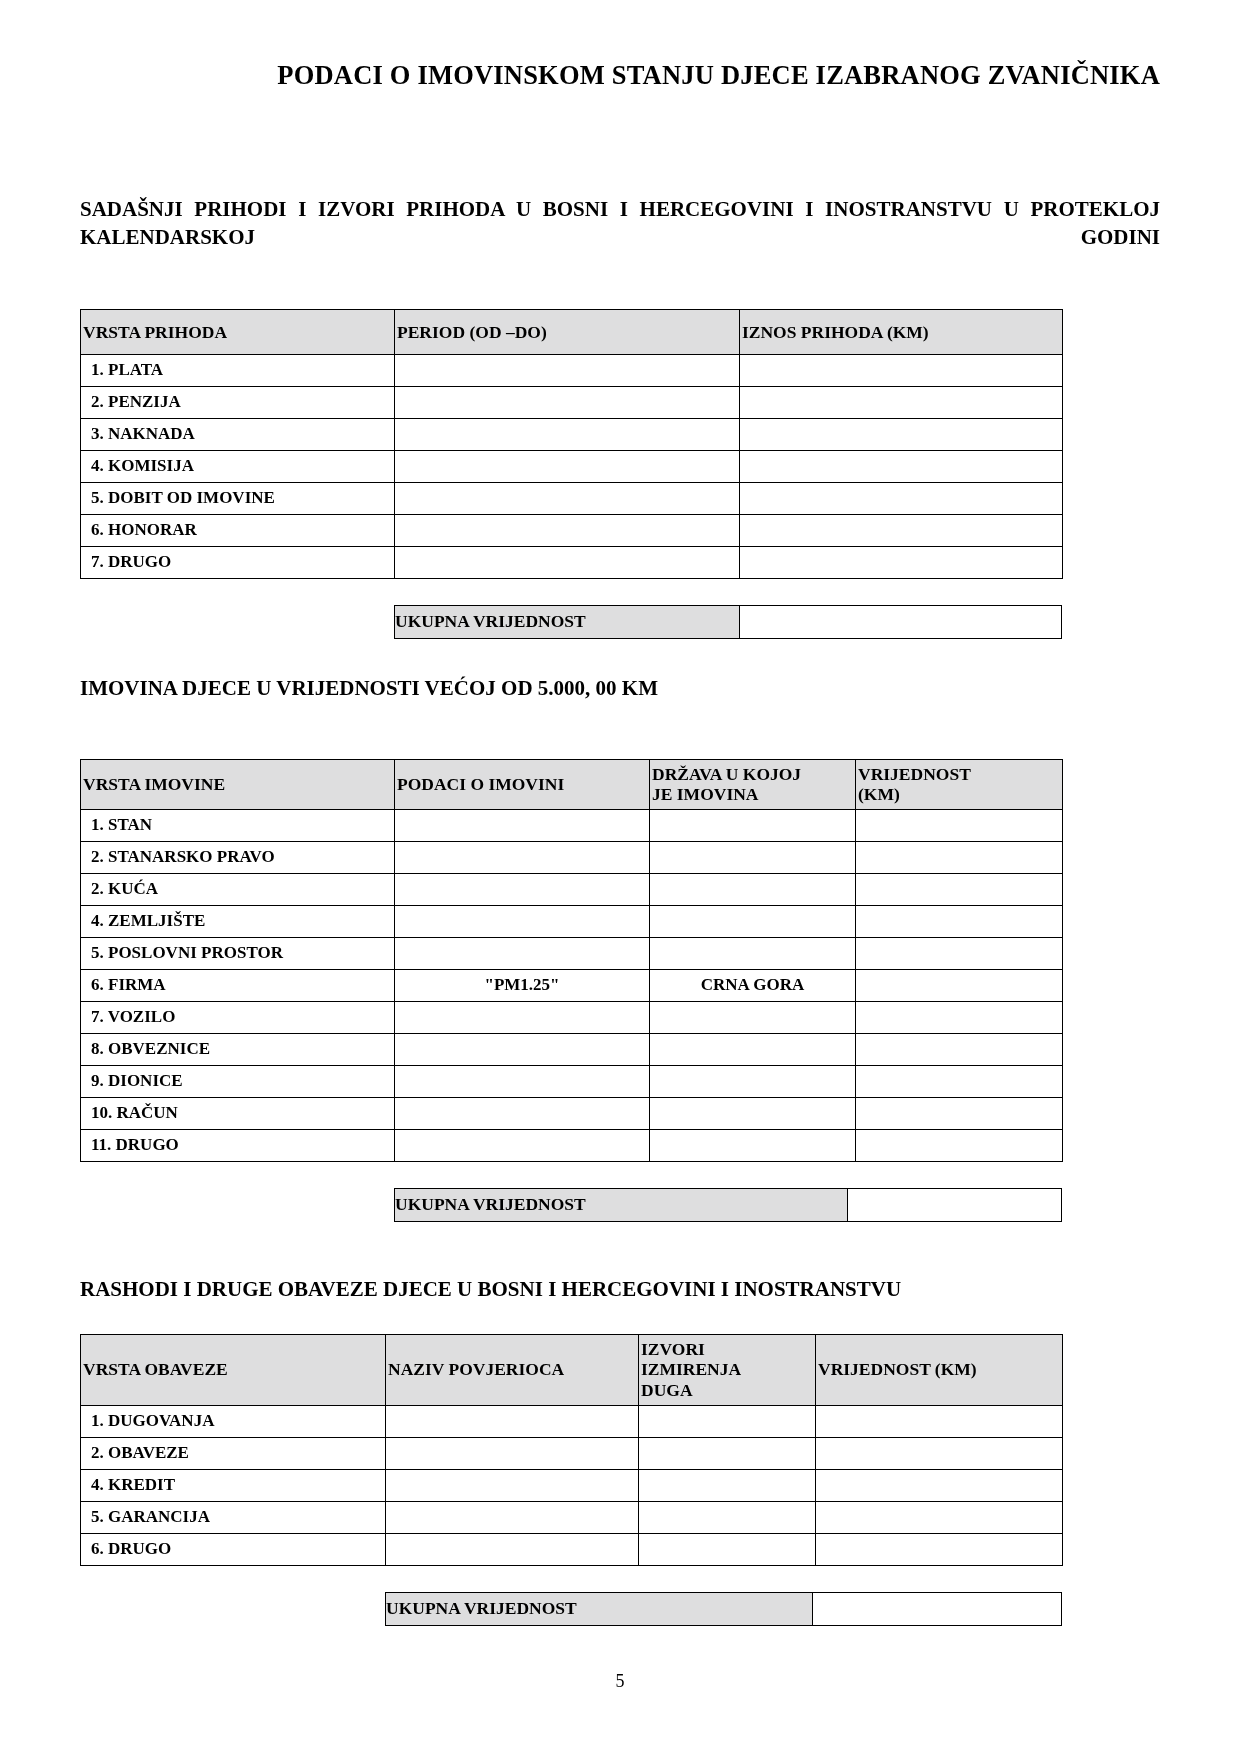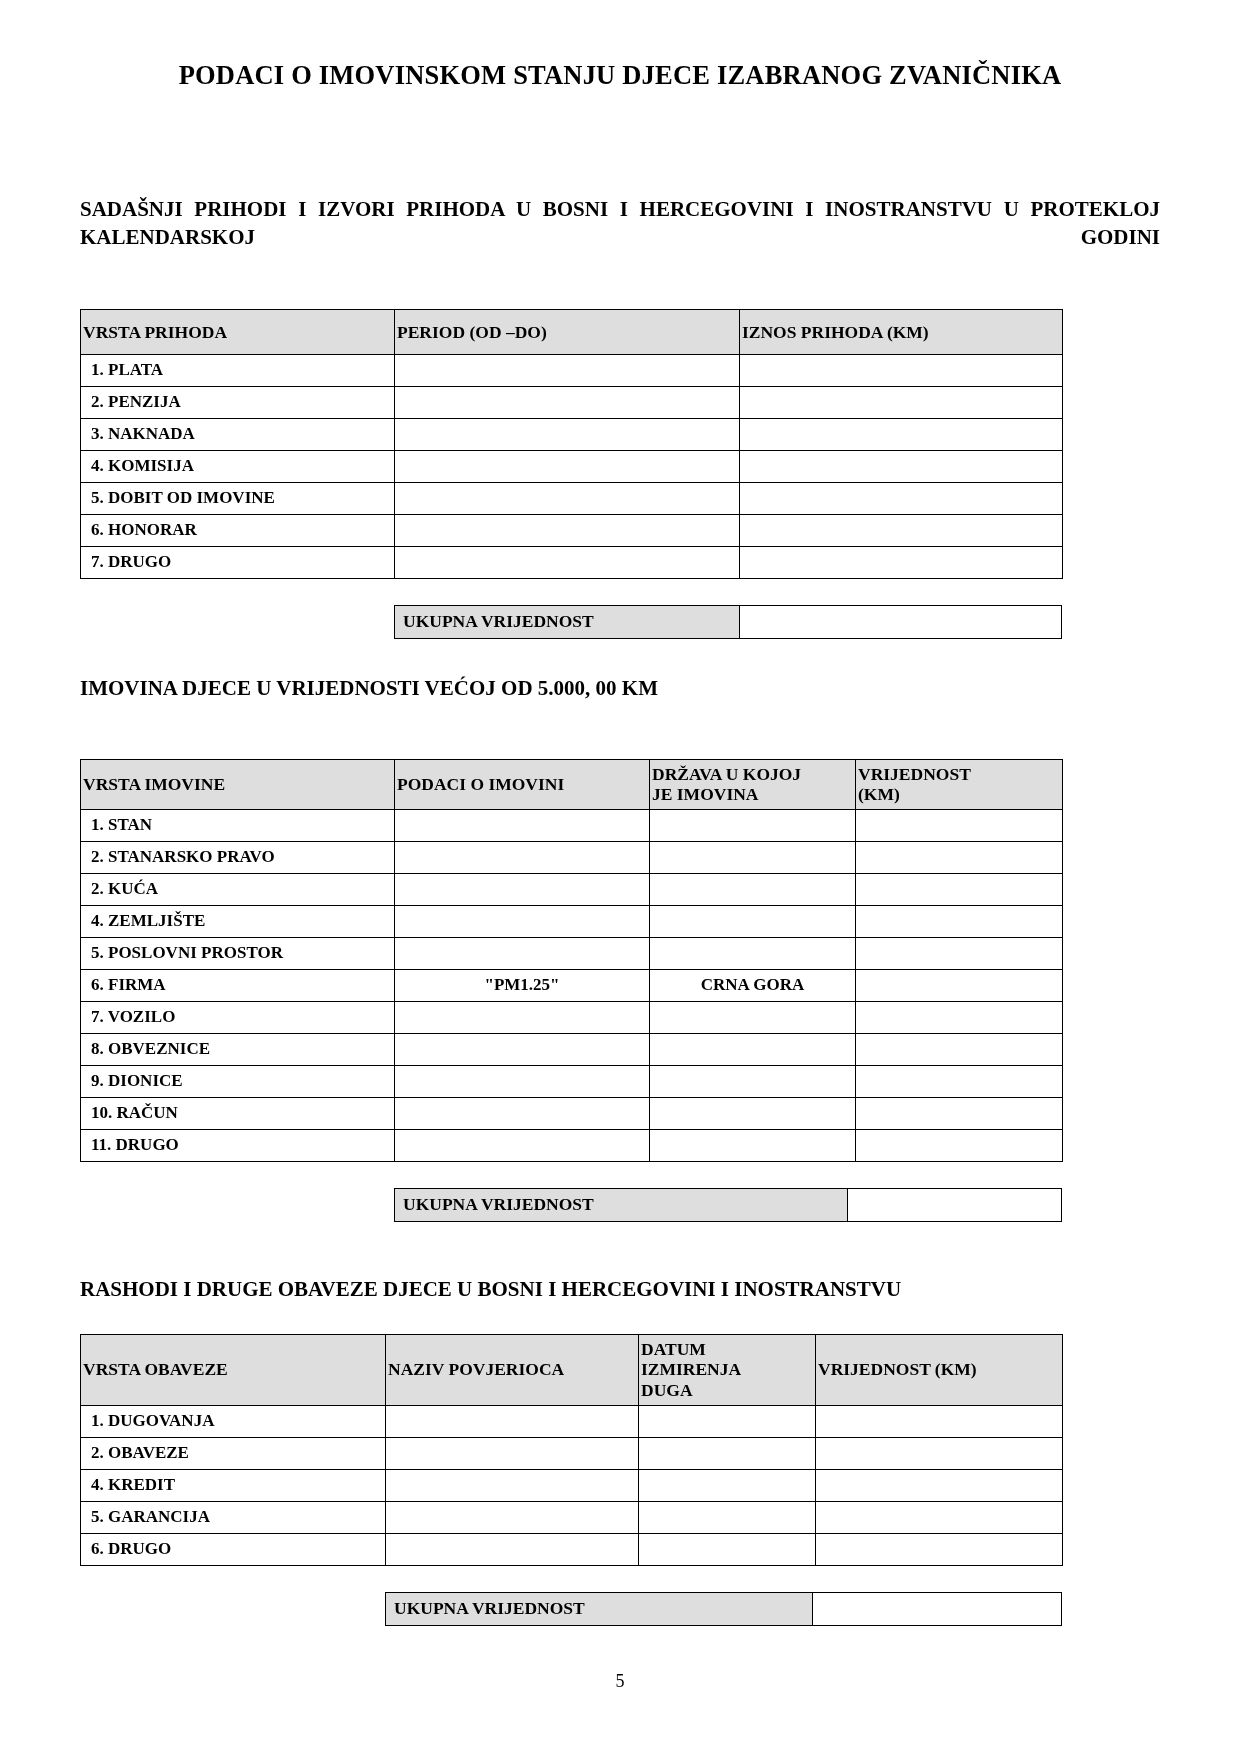--- a/index.html
+++ b/index.html
@@ -18,21 +18,21 @@
   .page {
     box-sizing: border-box;
     width: 1240px;
     height: 1754px;
     padding: 46px 80px 0 80px;
     position: relative;
   }
 
   
   .doc-title {
-    text-align: center;
+    text-align: right;
     font-size: 26.5px;
     font-weight: bold;
     letter-spacing: 0.2px;
     margin: 14px 0 0 0;
     line-height: 1.2;
   }
   .section-heading {
     font-size: 21px;
     font-weight: bold;
     line-height: 1.32;
@@ -100,21 +100,21 @@
     height: 34px;
   }
   .totals-label {
     background: #dededf;
     box-sizing: border-box;
     border-right: 1.6px solid #000000;
     font-size: 17.5px;
     font-weight: bold;
     display: flex;
     align-items: center;
-    padding-left: 8px;
+    padding-left: 0;
   }
   .totals-value {
     box-sizing: border-box;
     background: #ffffff;
   }
 
   
   #totals-1 { margin-left: 314px; }
   #totals-1 .totals-row { width: 668px; }
   #totals-1 .totals-label { width: 346px; }
@@ -327,21 +327,21 @@
     <colgroup>
       <col style="width:305px">
       <col style="width:253px">
       <col style="width:177px">
       <col style="width:247px">
     </colgroup>
     <thead>
       <tr>
         <th>VRSTA OBAVEZE</th>
         <th>NAZIV POVJERIOCA</th>
-        <th><span>DATUM</span><br><span>IZMIRENJA</span><br><span>DUGA</span></th>
+        <th><span>IZVORI</span><br><span>IZMIRENJA</span><br><span>DUGA</span></th>
         <th>VRIJEDNOST   (KM)</th>
       </tr>
     </thead>
     <tbody>
       <tr>
         <td>1. DUGOVANJA</td>
         <td class="filled"></td>
         <td class="filled"></td>
         <td class="filled"></td>
       </tr>

